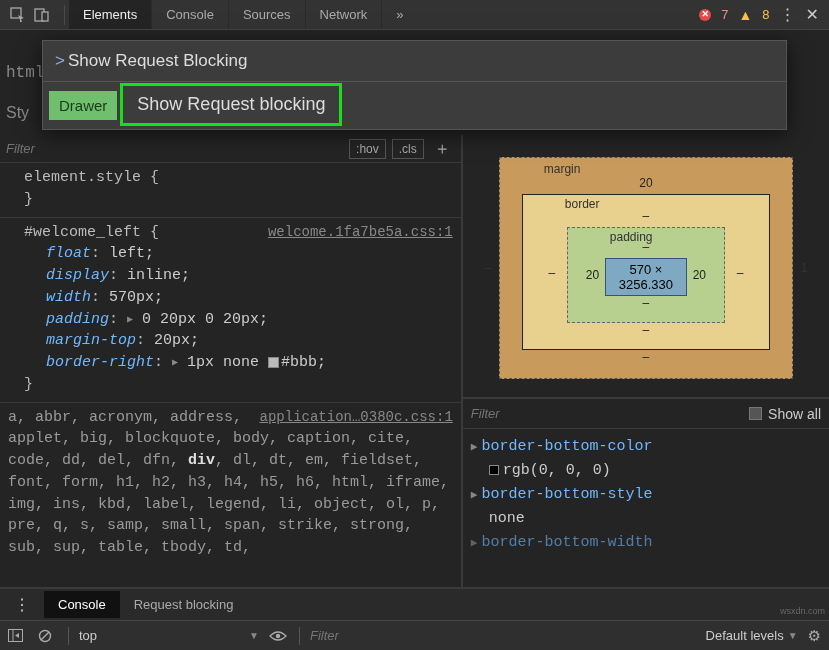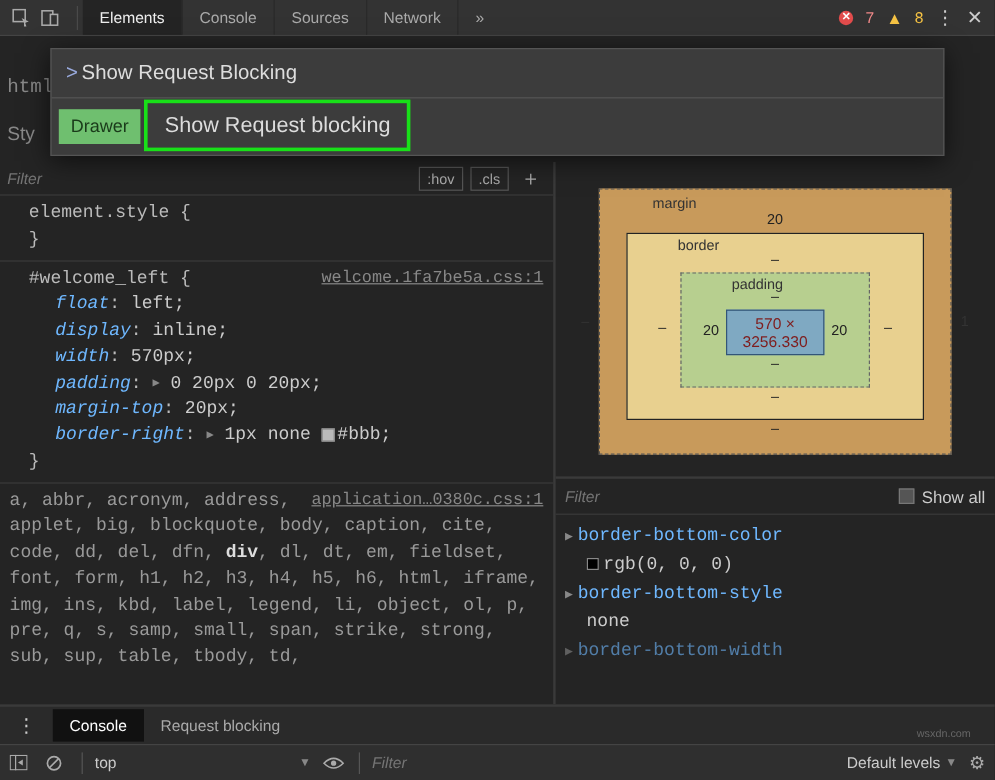--- a/index.html
+++ b/index.html
@@ -112,21 +112,21 @@
     background:#e8d08f; padding:14px 20px 12px 20px; border:1px solid #222; position:relative;
     margin-top:4px;
   }
   .bm-border > .bm-label.tl { left:6px; top:2px; }
   .bm-padding {
     background:#b7cf8f; padding:12px 18px 12px 18px; border:1px dashed #666; position:relative;
     margin-top:4px;
   }
   .bm-padding > .bm-label.tl { left:6px; top:2px; }
   .bm-content {
-    background:#7fa9c2; border:1px solid #357; color:#7f1d1d;
+    background:#7fa9c2; border:1px solid #357; color:#000000;
     text-align:center; padding:3px 8px; font-size:13px; margin-top:4px;
   }
   .bm-row { display:flex; align-items:center; justify-content:center; gap:6px; }
   .bm-top,.bm-bot { text-align:center; font-size:12px; color:#222; }
   .bm-side-num { width:18px; text-align:center; font-size:12px; color:#222; }
   .bm-outer-row { display:flex; align-items:center; justify-content:center; gap:4px; }
   .bm-outer-side { font-size:12px; color:#333; width:14px; text-align:center; }
   
   .comp-filter-row {
     height:30px; display:flex; align-items:center; padding:0 8px; border-bottom:1px solid #3a3a3a;
@@ -156,21 +156,21 @@
   }
   .cb-icon { color:#aaa; width:20px; text-align:center; font-size:14px;}
   .cb-sep { width:1px; height:18px; background:#555; }
   .cb-ctx { color:#ccc; font-size:13px; display:flex; align-items:center; gap:6px; flex:0 0 180px; }
   .cb-ctx .caret { color:#888; font-size:10px; margin-left:auto; }
   .cb-eye { color:#aaa; }
   .cb-filter { flex:1; }
   .cb-filter input { width:100%; background:transparent; border:none; outline:none; color:#888; font-style:italic; font-size:13px; }
   .cb-levels { color:#ccc; display:flex; align-items:center; gap:4px; }
   .cb-gear { color:#aaa; font-size:15px; margin-left:auto; }
-  .attrib { position:absolute; right:20px; bottom:34px; font-size:9px; color:#666; }
+  .attrib { position:absolute; right:4px; bottom:34px; font-size:9px; color:#666; }
   svg { display:block; }
 </style>
 </head>
 <body>
 
 <div class="watermark">
   <div class="wm-circle"></div>
   <span>PUALS</span>
 </div>
 

